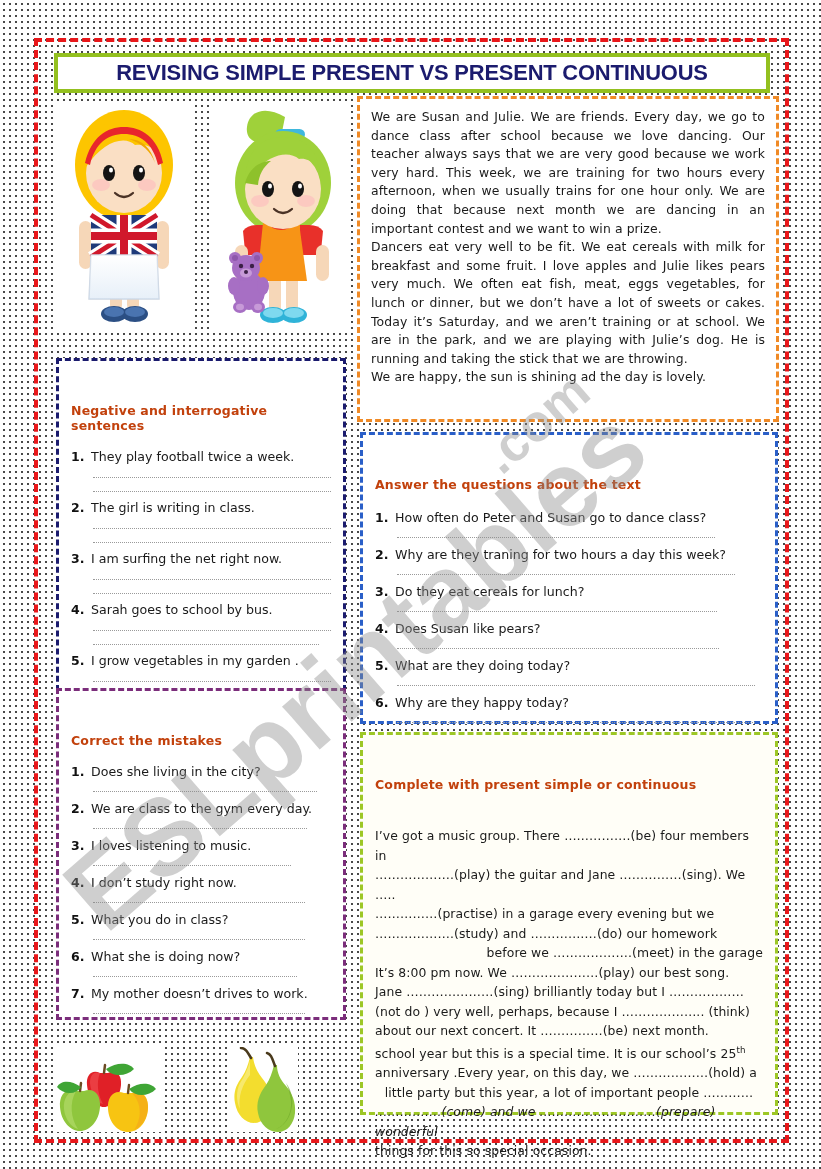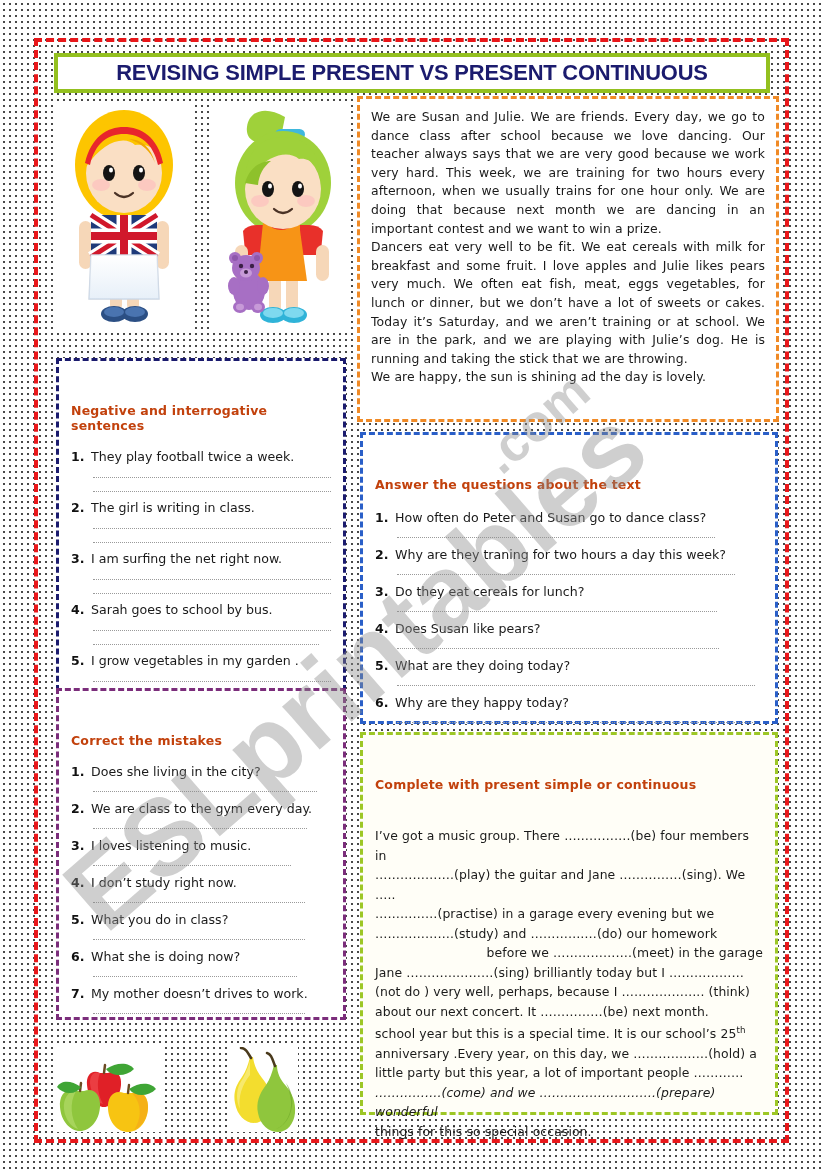--- a/index.html
+++ b/index.html
@@ -378,28 +378,29 @@
 
 <div class="panel" style="left:360px;top:732px;width:418px;height:383px;border:3px dashed #9dc726;padding:10px 12px 0 12px;background:#fffef7;">
   <div class="panel-title">Complete with present simple or continuous</div>
 
   <div style="margin-top:34px;">
     <div class="hw" style="line-height:19.5px;">I’ve got a music group. There …………….(be) four members in</div>
     <div class="hw" style="line-height:19.5px;">……………….(play) the guitar and Jane ……………(sing). We …..</div>
     <div class="hw" style="line-height:19.5px;">……………(practise) in a garage every evening but we</div>
     <div class="hw" style="line-height:19.5px;">……………….(study) and …………….(do) our homework</div>
     <div class="hw" style="line-height:19.5px;text-align:right;">before we ……………….(meet) in the garage</div>
+    <div class="hw" style="line-height:19.5px;">It’s 8:00 pm now. We …………………(play) our best song.</div>
     <div class="hw" style="line-height:19.5px;">Jane …………………(sing) brilliantly today but I ………………</div>
     <div class="hw" style="line-height:19.5px;">(not do ) very well, perhaps, because I ……………….. (think)</div>
     <div class="hw" style="line-height:19.5px;">about our next concert. It ……………(be) next month.</div>
     <div class="hw" style="line-height:19.5px;">
       <span id="ordinal-line">school year but this is a special time. It is our school’s  25<sup style="font-size: 0.7em;">th</sup></span>
     </div>
     <div class="hw" style="line-height:19.5px;">anniversary .Every year, on this day, we ………………(hold) a</div>
-    <div class="hw" style="line-height:19.5px;">little party but this year, a lot of important people …………</div>
+    <div class="hw" style="line-height:19.5px;text-align:center;">little party but this year, a lot of important people …………</div>
     <div class="hw" style="line-height:19.5px;font-style:italic;">…………….(come) and we ……………………….(prepare) wonderful</div>
     <div class="hw" style="line-height:19.5px;">things for this so special occasion.</div>
   </div>
 </div>
 
 <div class="fruit-card" style="left:56px;top:1047px;width:108px;height:85px;">
   <svg viewBox="0 0 108 85" width="108" height="85" aria-hidden="true">
 
     <path d="M44 26 C36 22 30 28 31 38 C32 50 40 60 48 60 C56 60 64 50 65 38 C66 28 60 22 52 26 Z" fill="#e02027"></path>
     <path d="M44 26 C38 24 34 28 34 36 C35 46 40 56 47 57 C42 48 40 36 44 26 Z" fill="#f4555a" opacity="0.55"></path>

